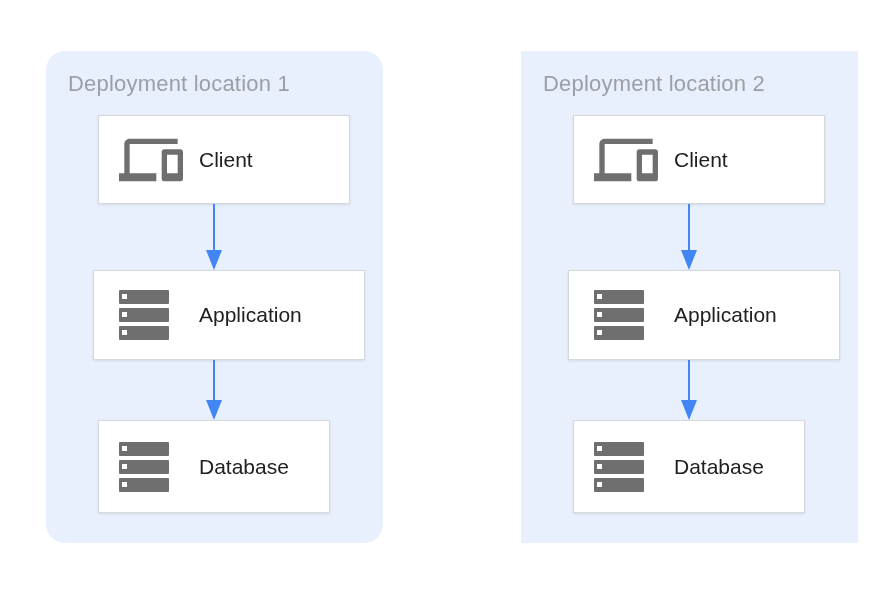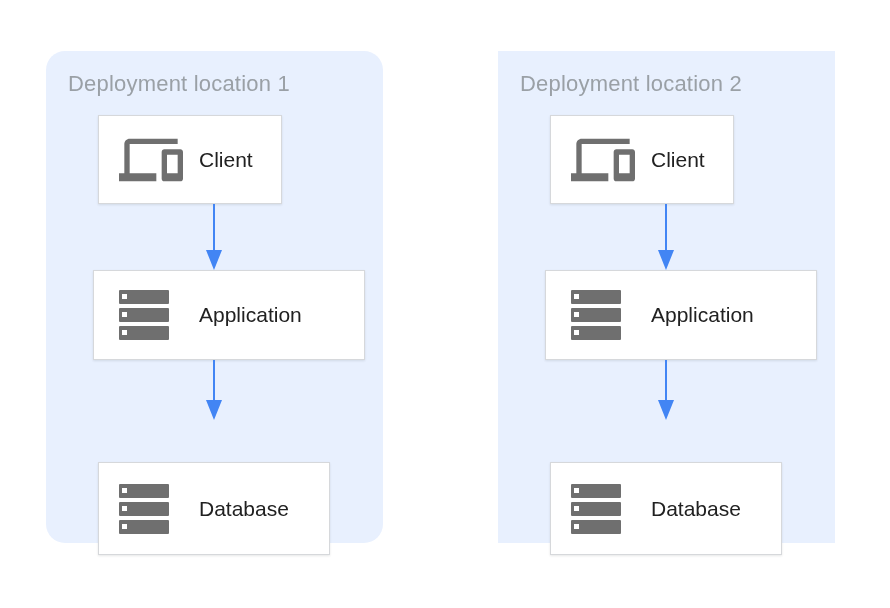--- a/index.html
+++ b/index.html
@@ -11,43 +11,43 @@
     overflow: hidden;
   }
   .panel {
     position: absolute;
     top: 51px;
     width: 337px;
     height: 492px;
     background: #e8f0fe;
   }
   .panel--1 { left: 46px; border-radius: 19px; }
-  .panel--2 { left: 498px; }
+  .panel--2 { left: 521px; }
   .panel-title {
     position: absolute;
     top: 20px;
     left: 22px;
     font-size: 22px;
     line-height: 26px;
     color: #9aa0a6;
     letter-spacing: 0.2px;
     white-space: nowrap;
   }
   .node {
     position: absolute;
     background: #ffffff;
     border: 1px solid #d6d8db;
     box-shadow: 0 1px 2px rgba(60,64,67,0.12);
     box-sizing: border-box;
     display: flex;
     align-items: center;
   }
-  .node--client   { left: 52px; top: 64px;  width: 184px; height: 89px; padding-left: 20px; }
+  .node--client   { left: 52px; top: 64px;  width: 252px; height: 89px; padding-left: 20px; }
   .node--app      { left: 47px; top: 219px; width: 272px; height: 90px; padding-left: 25px; }
-  .node--db       { left: 52px; top: 369px; width: 232px; height: 93px; padding-left: 20px; margin-top: 42px; }
+  .node--db       { left: 52px; top: 369px; width: 232px; height: 93px; padding-left: 20px; }
   .icon-wrap {
     width: 64px;
     display: flex;
     align-items: center;
     flex: 0 0 64px;
   }
   .node-label {
     margin-left: 16px;
     font-size: 21px;
     color: #212121;

